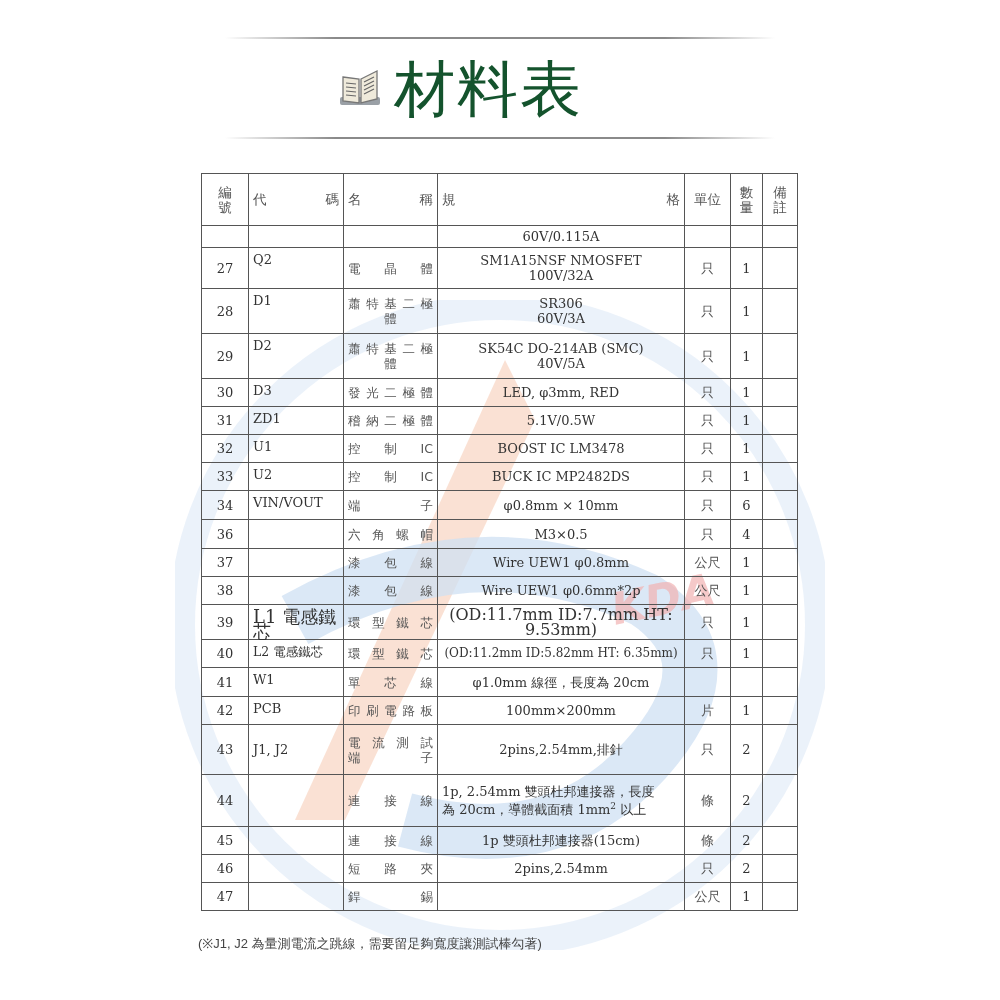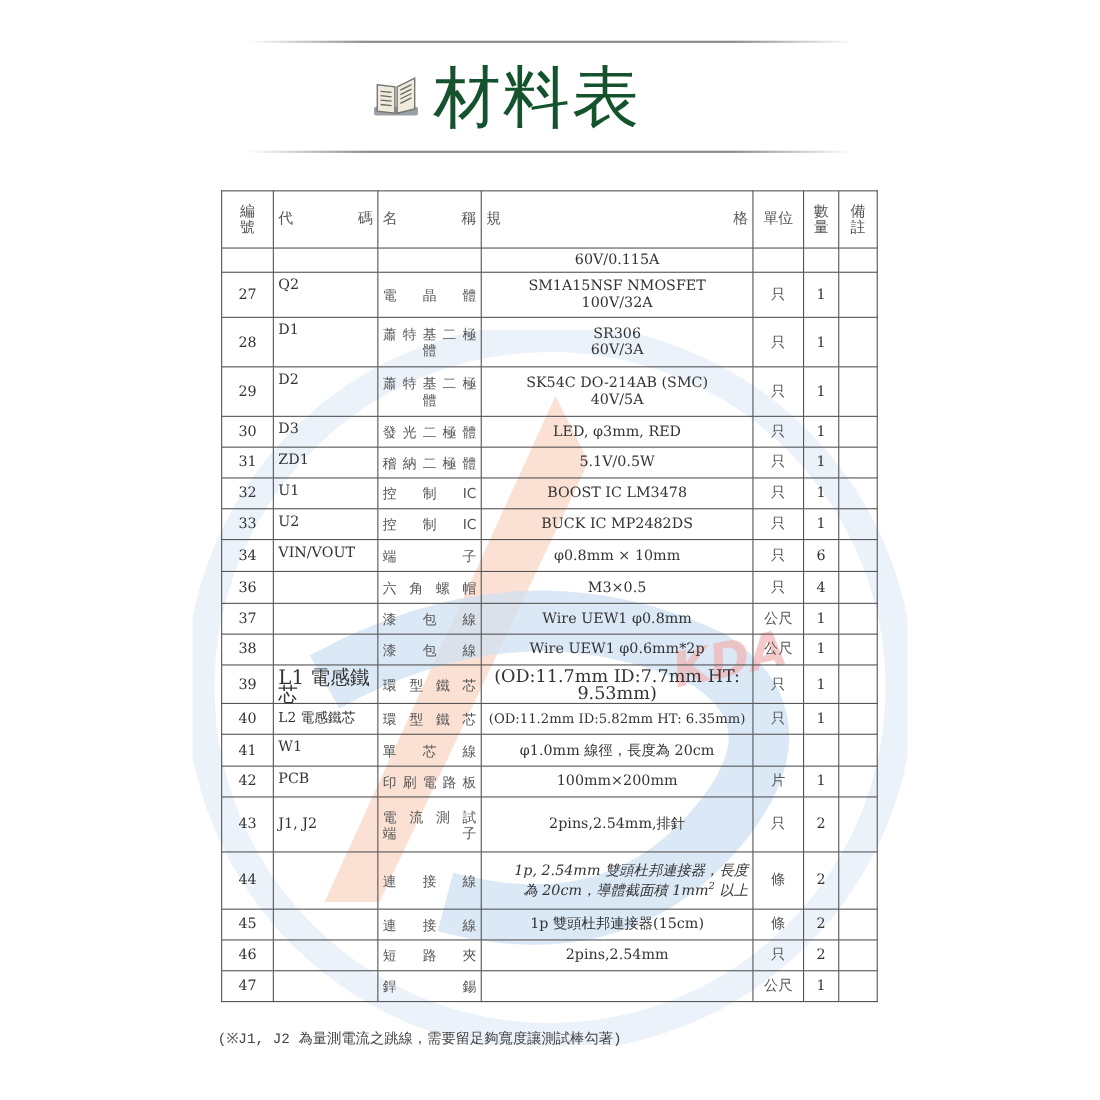--- a/index.html
+++ b/index.html
@@ -36,24 +36,24 @@
   .c-code { vertical-align:top !important; padding-top:4px !important; }
   .c-name { font-family:"DejaVu Sans","Liberation Sans",sans-serif; font-size:12.5px; color:#555; text-align:justify; text-align-last:justify; }
   .c-spec { text-align:center; }
   .c-unit { text-align:center; font-family:"DejaVu Sans","Liberation Sans",sans-serif; color:#555; }
   .c-qty { text-align:center; }
   .hdr td { font-family:"DejaVu Sans","Liberation Sans",sans-serif; color:#555; font-size:13.5px; }
   .hdr .split { display:flex; justify-content:space-between; }
   .two-line { display:block; }
   .name-wrap { text-align:left; text-align-last:left; }
   .name-wrap .l1 { display:block; text-align:justify; text-align-last:justify; }
-  .spec-left { text-align:right; font-size:13px; line-height:18px;font-style:italic; }
+  .spec-left { text-align:left; font-size:13px; line-height:18px; }
   .footnote {
     position:absolute; left:198px; top:934px; font-size:13px; color:#444;
-    font-family:Liberation Mono, monospace;
+    font-family:Liberation Sans, sans-serif;
   }
   sup { font-size:9px; }
 </style>
 </head>
 <body>
 
 <div class="rule top"></div>
 
 <div class="title-wrap">
   <svg class="book-icon" viewBox="0 0 44 44">

